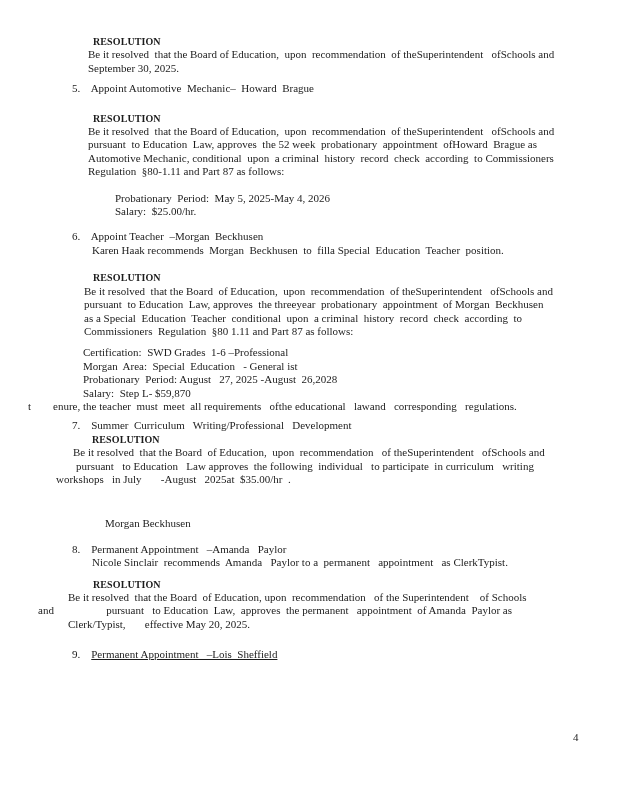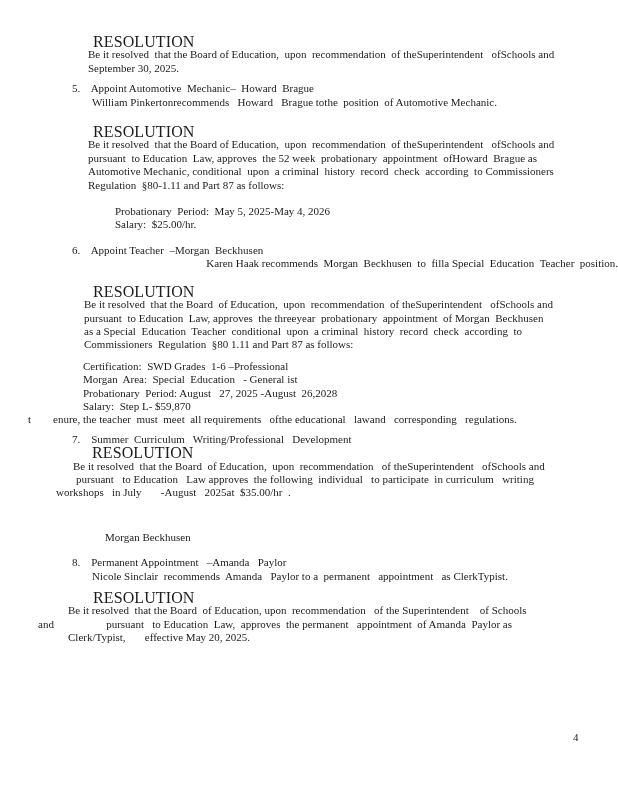--- a/index.html
+++ b/index.html
@@ -18,22 +18,22 @@
     line-height: 13.4px;
     color: #1c1c1c;
   }
   .doc-lines {
     padding-top: 35px;
   }
   .line {
     white-space: pre;
   }
   .res {
-    font-weight: normal;
-    font-size: 16px;
+    font-weight: bold;
+    font-size: 10px;
     letter-spacing: 0.1px;
   }
   .underline {
     text-decoration: underline;
   }
   .page-number {
     position: absolute;
     left: 573px;
     top: 731px;
     font-size: 11px;
@@ -41,30 +41,29 @@
 </style>
 </head>
 <body>
 
 <div class="page">
   <div class="doc-lines">
       <div class="line res" style="margin-left: 93px;">RESOLUTION</div>
       <div class="line" style="margin-left: 88px;">Be it resolved  that the Board of Education,  upon  recommendation  of theSuperintendent   ofSchools and</div>
       <div class="line" style="margin-left: 88px;">September 30, 2025.</div>
       <div class="line" style="margin-left: 72px; margin-top: 7px;">5.    Appoint Automotive  Mechanic–  Howard  Brague</div>
-      <div class="line" style="margin-left: 92px;">William Pinkertonrecommends   Howard   Brague tothe  position  of Automotive Mechanic.</div>
       <div class="line res" style="margin-left: 93px; margin-top: 16px;">RESOLUTION</div>
       <div class="line" style="margin-left: 88px;">Be it resolved  that the Board of Education,  upon  recommendation  of theSuperintendent   ofSchools and</div>
       <div class="line" style="margin-left: 88px;">pursuant  to Education  Law, approves  the 52 week  probationary  appointment  ofHoward  Brague as</div>
       <div class="line" style="margin-left: 88px;">Automotive Mechanic, conditional  upon  a criminal  history  record  check  according  to Commissioners</div>
       <div class="line" style="margin-left: 88px;">Regulation  §80-1.11 and Part 87 as follows:</div>
       <div class="line" style="margin-left: 115px; margin-top: 13px;">Probationary  Period:  May 5, 2025-May 4, 2026</div>
       <div class="line" style="margin-left: 115px;">Salary:  $25.00/hr.</div>
       <div class="line" style="margin-left: 72px; margin-top: 12px;">6.    Appoint Teacher  –Morgan  Beckhusen</div>
-      <div class="line" style="margin-left: 92px; text-align: right;">Karen Haak recommends  Morgan  Beckhusen  to  filla Special  Education  Teacher  position.</div>
+      <div class="line" style="margin-left: 92px;">Karen Haak recommends  Morgan  Beckhusen  to  filla Special  Education  Teacher  position.</div>
       <div class="line res" style="margin-left: 93px; margin-top: 14px;">RESOLUTION</div>
       <div class="line" style="margin-left: 84px;">Be it resolved  that the Board  of Education,  upon  recommendation  of theSuperintendent   ofSchools and</div>
       <div class="line" style="margin-left: 84px;">pursuant  to Education  Law, approves  the threeyear  probationary  appointment  of Morgan  Beckhusen</div>
       <div class="line" style="margin-left: 84px;">as a Special  Education  Teacher  conditional  upon  a criminal  history  record  check  according  to</div>
       <div class="line" style="margin-left: 84px;">Commissioners  Regulation  §80 1.11 and Part 87 as follows:</div>
       <div class="line" style="margin-left: 83px; margin-top: 8px;">Certification:  SWD Grades  1-6 –Professional</div>
       <div class="line" style="margin-left: 83px;">Morgan  Area:  Special  Education   - General ist</div>
       <div class="line" style="margin-left: 83px;">Probationary  Period: August   27, 2025 -August  26,2028</div>
       <div class="line" style="margin-left: 83px;">Salary:  Step L- $59,870</div>
       <div class="line" style="margin-left: 28px;">t        enure, the teacher  must  meet  all requirements   ofthe educational   lawand   corresponding   regulations.</div>
@@ -73,15 +72,16 @@
       <div class="line" style="margin-left: 73px;">Be it resolved  that the Board  of Education,  upon  recommendation   of theSuperintendent   ofSchools and</div>
       <div class="line" style="margin-left: 76px;">pursuant   to Education   Law approves  the following  individual   to participate  in curriculum   writing</div>
       <div class="line" style="margin-left: 56px;">workshops   in July       -August   2025at  $35.00/hr  .</div>
       <div class="line" style="margin-left: 105px; margin-top: 31px; font-family: Liberation Serif, serif;">Morgan Beckhusen</div>
       <div class="line" style="margin-left: 72px; margin-top: 12px;">8.    Permanent Appointment   –Amanda   Paylor</div>
       <div class="line" style="margin-left: 92px;">Nicole Sinclair  recommends  Amanda   Paylor to a  permanent   appointment   as ClerkTypist.</div>
       <div class="line res" style="margin-left: 93px; margin-top: 8px;">RESOLUTION</div>
       <div class="line" style="margin-left: 68px;">Be it resolved  that the Board  of Education, upon  recommendation   of the Superintendent    of Schools</div>
       <div class="line" style="margin-left: 38px;">and                   pursuant   to Education  Law,  approves  the permanent   appointment  of Amanda  Paylor as</div>
       <div class="line" style="margin-left: 68px;">Clerk/Typist,       effective May 20, 2025.</div>
+      <div class="line" style="margin-left: 72px; margin-top: 17px;"><span>9.    </span><span class="underline">Permanent Appointment   –Lois  Sheffield</span></div>
     </div>
   <div class="page-number">4</div>
 </div>
 
 </body></html>

